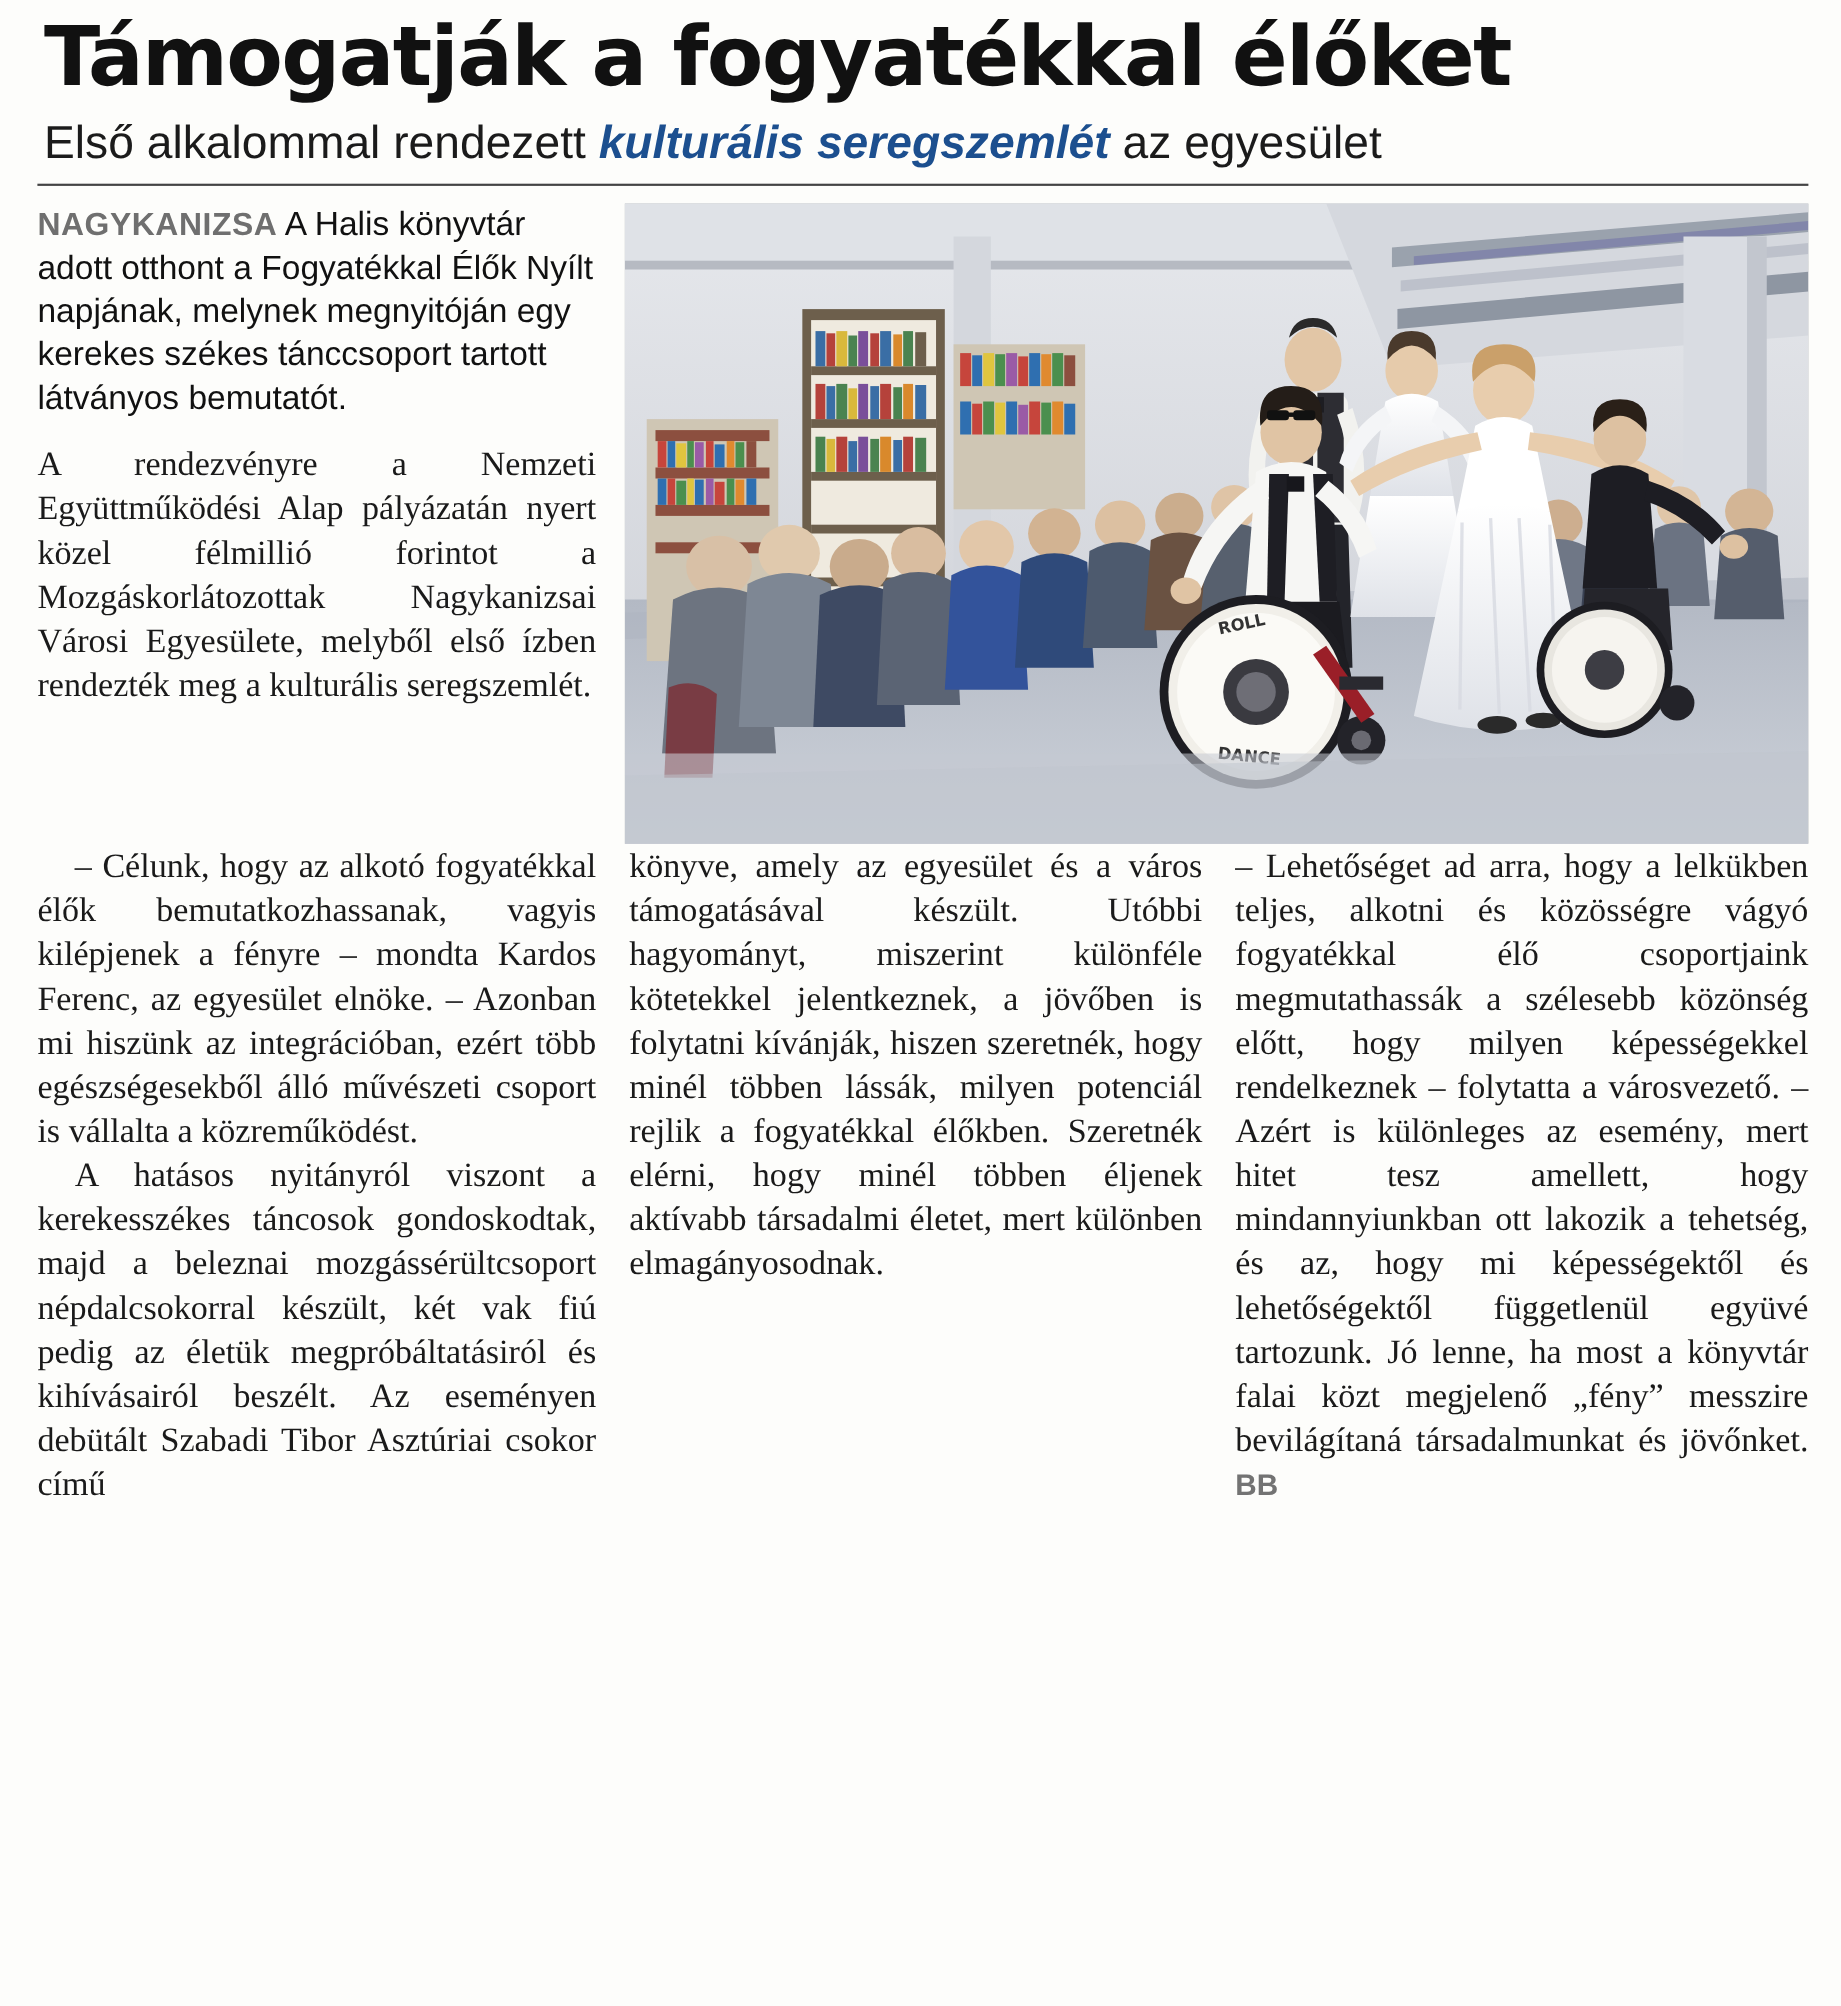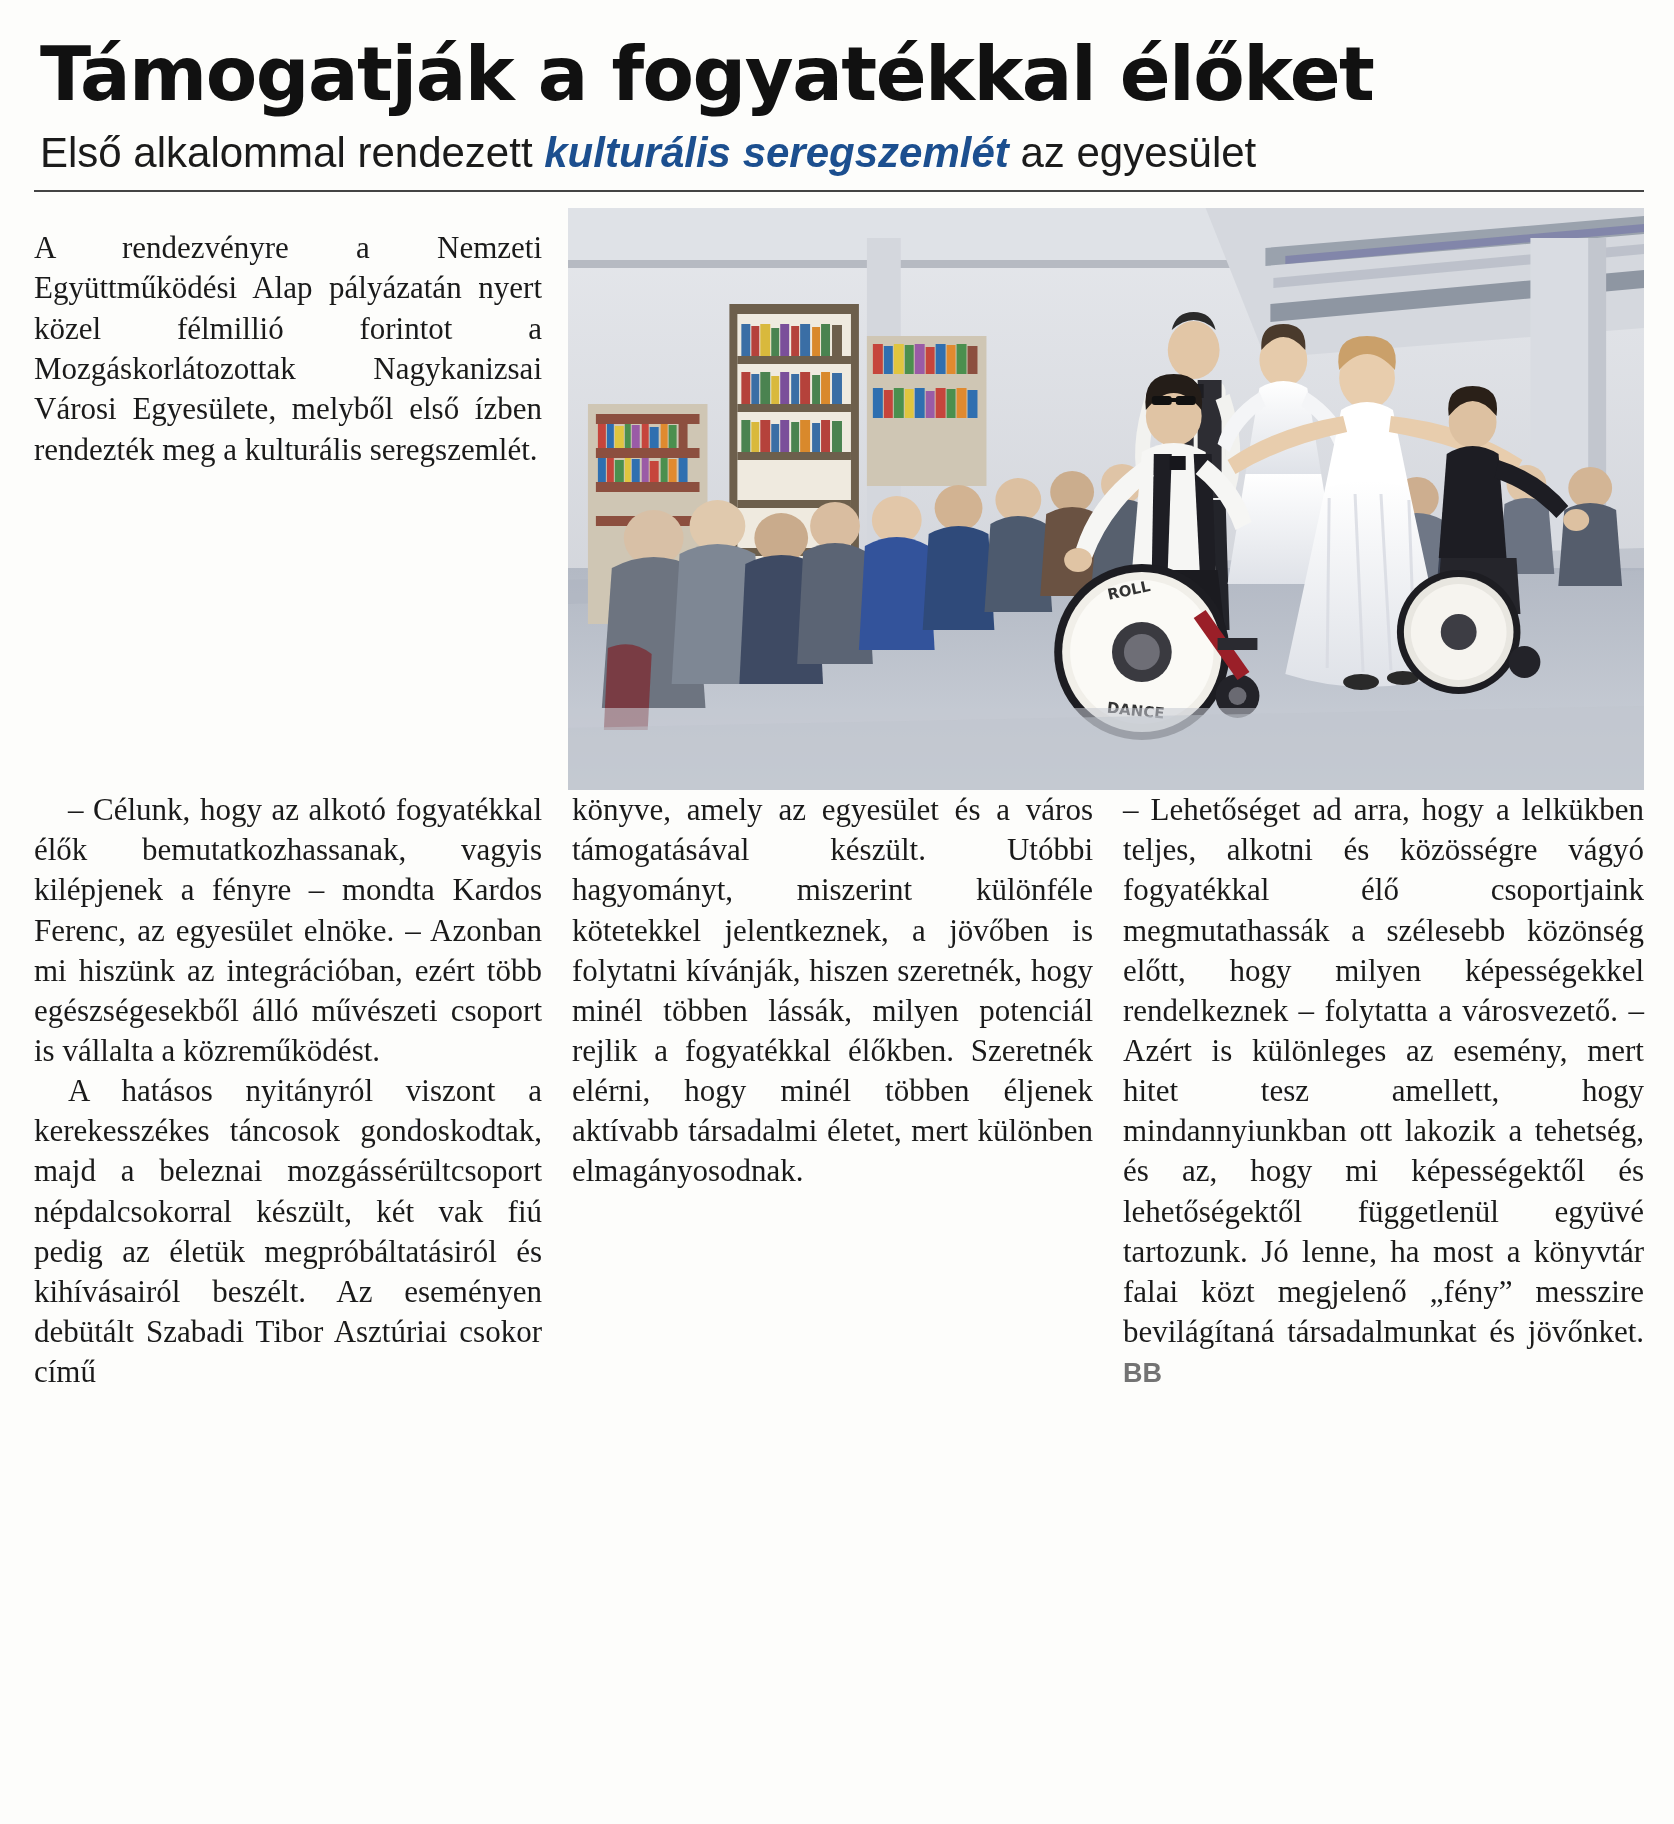--- a/index.html
+++ b/index.html
@@ -16,21 +16,21 @@
   }
   .page {
     position: relative;
     width: 1674px;
     height: 1824px;
     background: #fdfdfb;
     padding: 0;
     box-sizing: border-box;
   }
   .inner {
-    padding: 31px 30px 0 34px;
+    padding: 8px 30px 0 34px;
   }
 
   
   .headline {
     font-family: "DejaVu Sans", sans-serif;
     font-weight: bold;
     font-size: 75px;
     line-height: 1.0;
     letter-spacing: -1.5px;
     color: #111;
@@ -157,20 +157,23 @@
 
     <div class="subhead">
       <span>Első alkalommal rendezett </span><span class="accent">kulturális seregszemlét</span><span> az egyesület</span>
     </div>
 
     <hr class="rule">
 
     <div class="top">
 
       <div class="lead-col">
+        <div class="lead">
+          <span class="dateline">NAGYKANIZSA</span><span> A Halis könyvtár adott otthont a Fogyatékkal Élők Nyílt napjának, melynek megnyitóján egy kerekes székes tánccsoport tartott látványos bemutatót.</span>
+        </div>
         <div class="lead-body">A rendezvényre a Nemzeti Együttműködési Alap pályázatán nyert közel félmillió forintot a Mozgáskorlátozottak Nagykanizsai Városi Egyesülete, melyből első ízben rendezték meg a kulturális seregszemlét.</div>
       </div>
 
       <div class="photo-col">
         <div class="photo">
           <svg viewBox="0 0 1080 582" preserveAspectRatio="none">
             <defs>
               <linearGradient id="floorg" x1="0" y1="0" x2="0" y2="1">
                 <stop offset="0%" stop-color="#b3b9c4"></stop>
                 <stop offset="100%" stop-color="#cdd2da"></stop>

